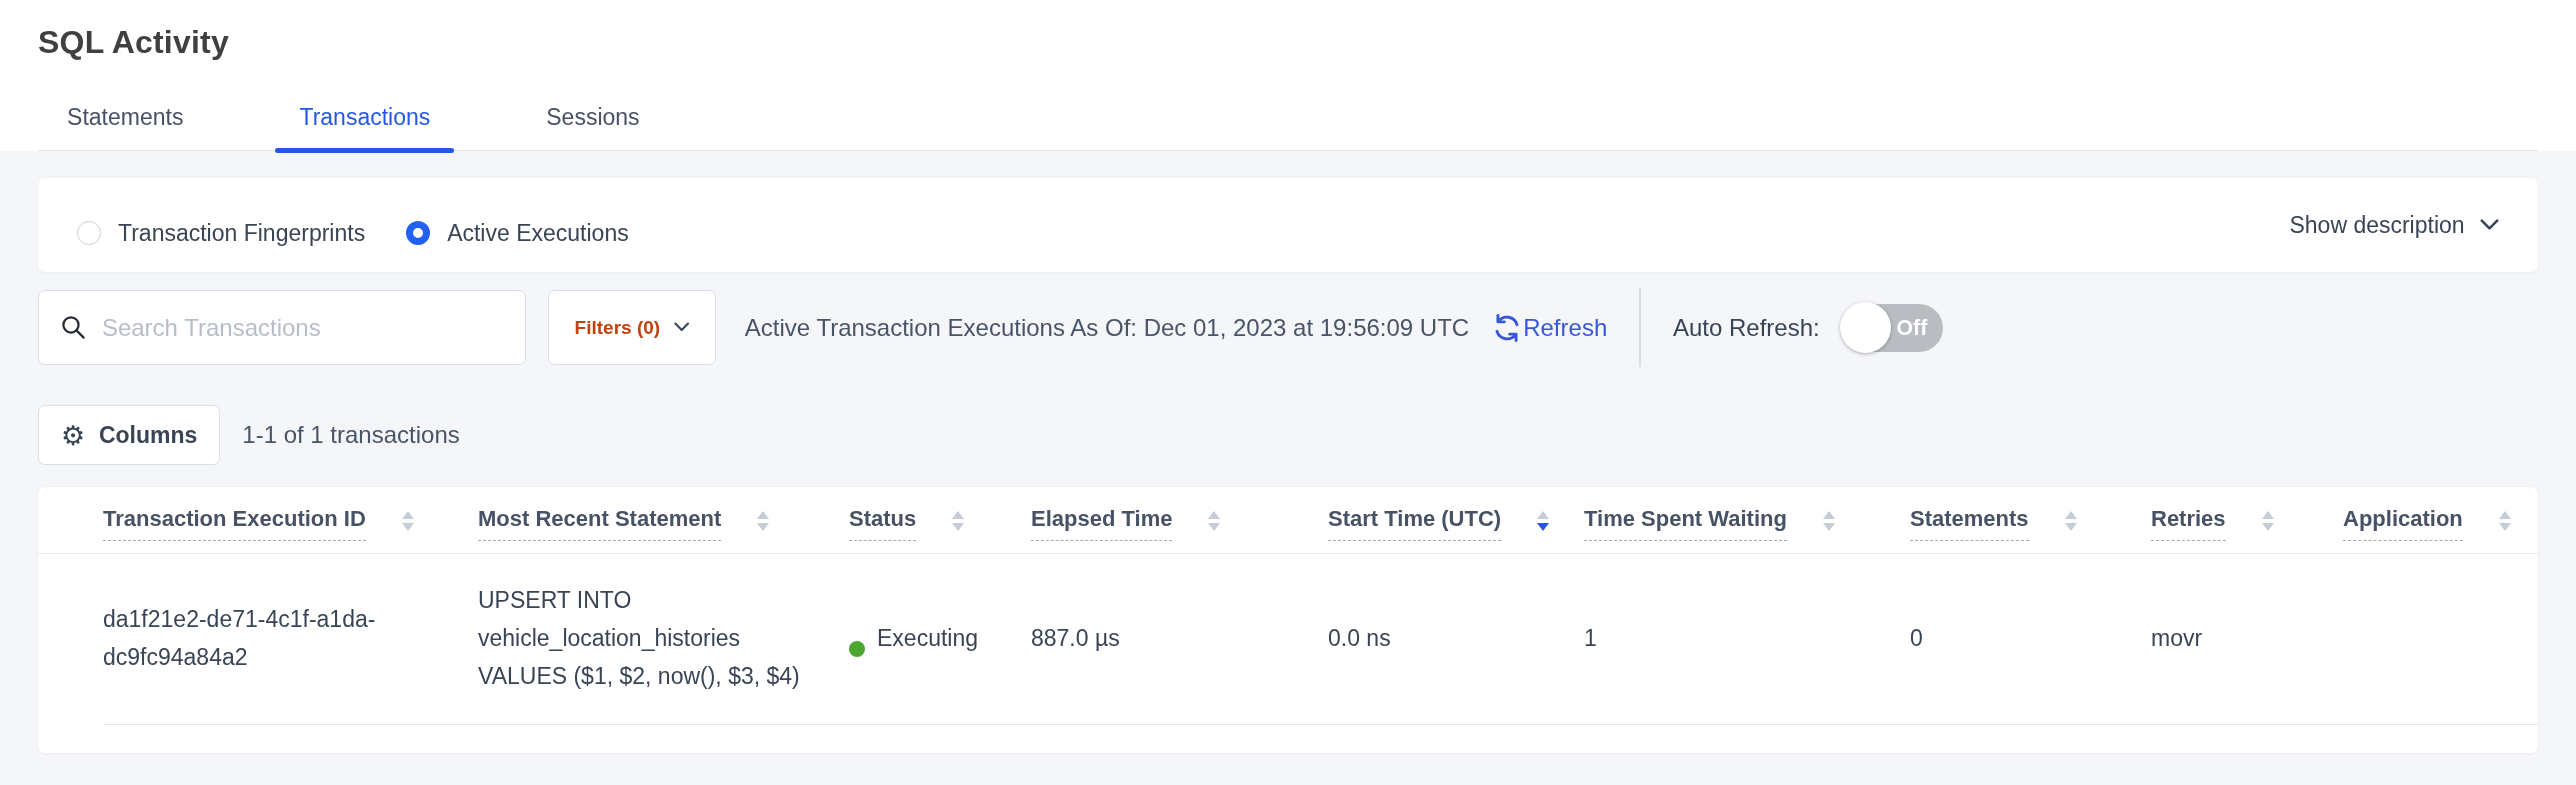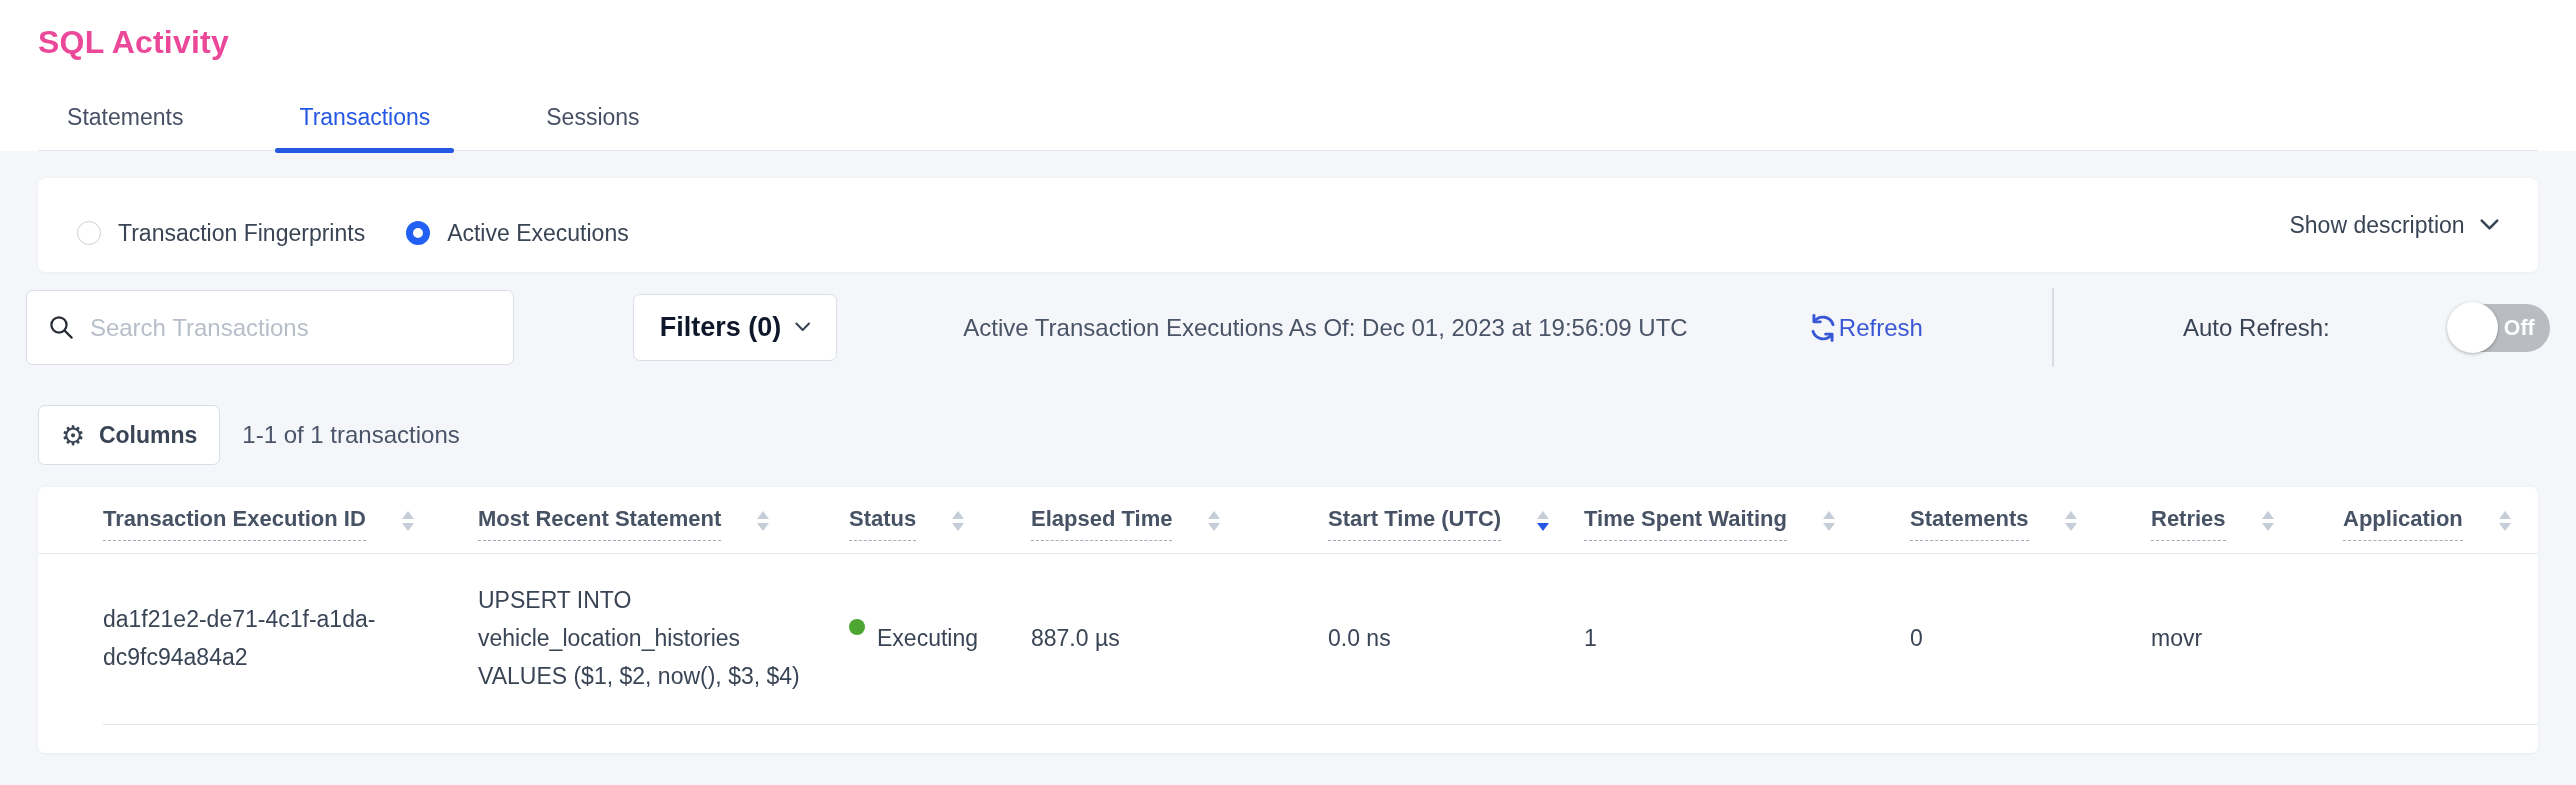--- a/index.html
+++ b/index.html
@@ -5,21 +5,21 @@
   * { margin:0; padding:0; box-sizing:border-box; }
   html,body { width:2576px; height:785px; }
   body {
     font-family:"Liberation Sans", sans-serif;
     background:#f4f6fa;
     color:#394455;
     overflow:hidden;
   }
   
   .page-header { background:#fff; padding:24px 38px 0; }
-  .page-title { font-size:32px; font-weight:700; color:#ec4899; letter-spacing:0.2px; }
+  .page-title { font-size:32px; font-weight:700; color:#404040; letter-spacing:0.2px; }
   .tabs { display:flex; margin-top:43px; padding-left:5.1px; border-bottom:1.7px solid #e2e5ec; }
   .tab {
     font-size:23px; color:#475064; padding:0 24px 19px;
     margin-right:68px; cursor:pointer; position:relative; background:none; border:none;
     font-family:inherit;
   }
   .tab.active { color:#2458e4; }
   .tab.active::after {
     content:""; position:absolute; left:0; right:0; bottom:-2.6px; height:5.1px;
     background:#2458e4; border-radius:2.6px;
@@ -35,34 +35,34 @@
     width:24px; height:24px; border-radius:50%; background:#fff;
     border:1.7px solid #c9cfd9; flex:0 0 auto;
   }
   .radio-option.selected .radio-circle { border:7.7px solid #2160f2; }
   .radio-label { font-size:23px; color:#394455; }
   .show-description { margin-left:auto; display:flex; align-items:center; gap:15.4px;
     font-size:23px; color:#394455; background:none; border:none; cursor:pointer; font-family:inherit; }
   .chev { width:19px; height:12px; }
   .chev polyline { fill:none; stroke:#394455; stroke-width:3; stroke-linecap:round; stroke-linejoin:round; }
   
-  .toolbar { margin:17px 26px 0; display:flex; align-items:center; height:77px;justify-content:space-between; }
+  .toolbar { margin:17px 38px 0; display:flex; align-items:center; height:77px; }
   .search-box {
     width:488px; height:75px; background:#fff; border:1.7px solid #d9dde8; border-radius:6.8px;
     display:flex; align-items:center; padding:0 20.5px; gap:15.4px;
   }
   .search-box input {
     border:none; outline:none; font-size:24px; color:#394455; flex:1; font-family:inherit;
     background:transparent;
   }
   .search-box input::placeholder { color:#b8bec9; }
   .filters-btn {
-    margin-left:22px; height:67px; padding:0 25.6px; background:#fff; border:1.7px solid #d9dde8;
-    border-radius:6.8px; display:flex; align-items:center; gap:13.7px; font-size:27px; font-weight:700;
-    color:#0f172a; cursor:pointer; font-family:inherit;
+    margin-left:22px; height:75px; padding:0 25.6px; background:#fff; border:1.7px solid #d9dde8;
+    border-radius:6.8px; display:flex; align-items:center; gap:13.7px; font-size:19px; font-weight:700;
+    color:#c2410c; cursor:pointer; font-family:inherit;
   }
   .asof-text { margin-left:29px; font-size:24px; color:#4a5467; }
   .refresh-link { margin-left:22px; display:flex; align-items:center; gap:0;
     color:#3a57d5; font-size:24px; background:none; border:none; cursor:pointer; font-family:Liberation Sans, sans-serif; }
   .refresh-ico { width:32px; height:32px; }
   .v-divider { width:1.7px; height:79px; background:#d9dce3; margin:0 32px; }
   .autorefresh-label { font-size:24px; color:#394455; }
   .toggle {
     margin-left:22px; width:101px; height:48px; border-radius:24px; background:#b9bdc2;
     position:relative; cursor:pointer; border:none;
@@ -101,21 +101,21 @@
   }
   .th-label { border-bottom:1.7px dashed #a2abba; padding-bottom:8.5px; line-height:1.15; }
   .sorter { display:flex; flex-direction:column; gap:4.3px; padding-top:5.1px; }
   .arr { width:0; height:0; border-left:6.8px solid transparent; border-right:6.8px solid transparent; }
   .arr.up   { border-bottom:8.5px solid #c5cdd9; }
   .arr.down { border-top:8.5px solid #c5cdd9; }
   .th.sorted-desc .arr.down { border-top-color:#2458e4; }
   .thead-rule { border-bottom:1.7px solid #e7eaf0; margin-top:12px; }
   .trow { padding-top:27px; padding-bottom:29px; align-items:center; }
   .td { font-size:23px; color:#394455; line-height:38px; padding-right:25.6px; }
-  .status-cell { display:flex; align-items:flex-start; gap:12px; }
+  .status-cell { display:flex; align-items:flex-end; gap:12px; }
   .status-dot { width:16px; height:16px; border-radius:50%; background:#4ca631; flex:0 0 auto; }
   .row-rule { border-top:1.7px solid #e3e6ee; margin-left:65px; }
   .search-ico { width:27px; height:27px; flex:0 0 auto; }
 </style>
 </head>
 <body>
 
 <div class="page-header">
   <div class="page-title">SQL Activity</div>
   <div class="tabs">

